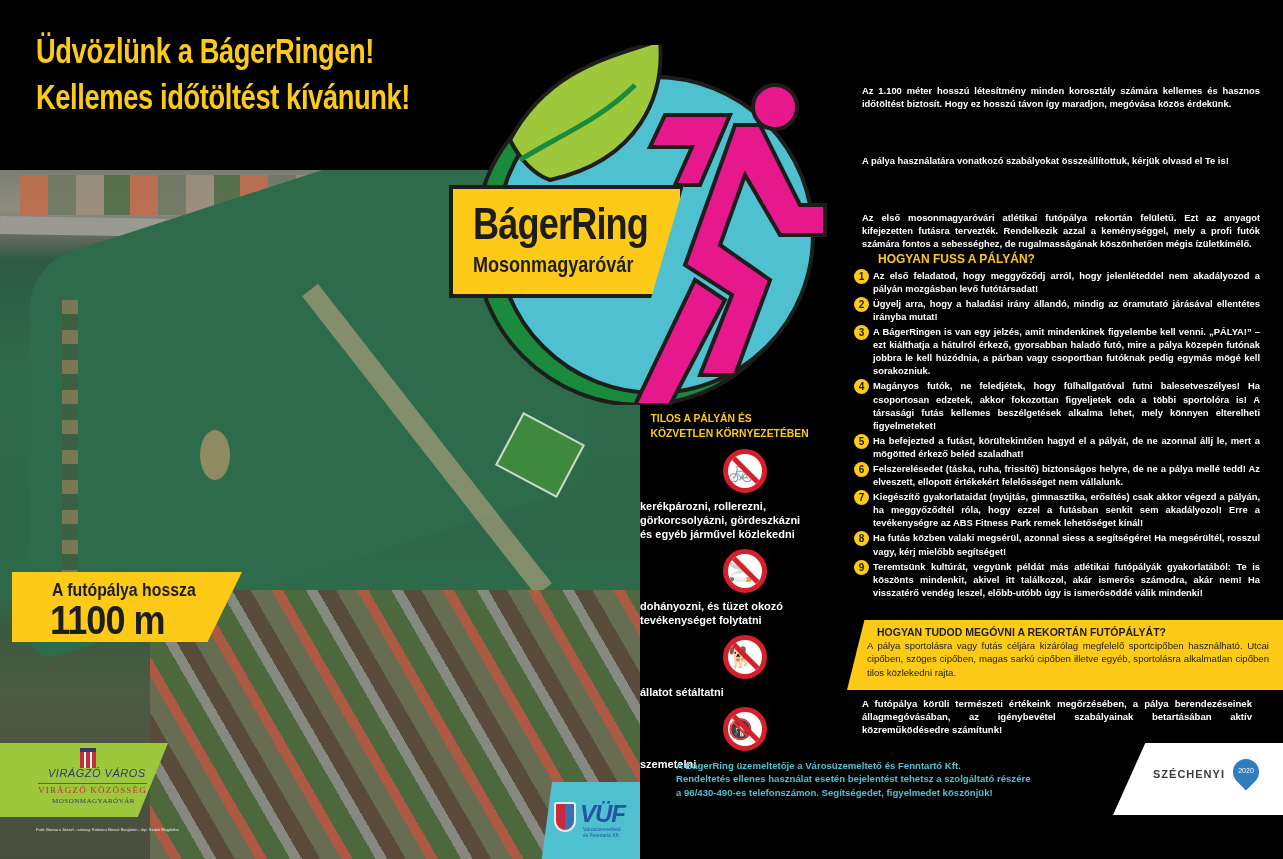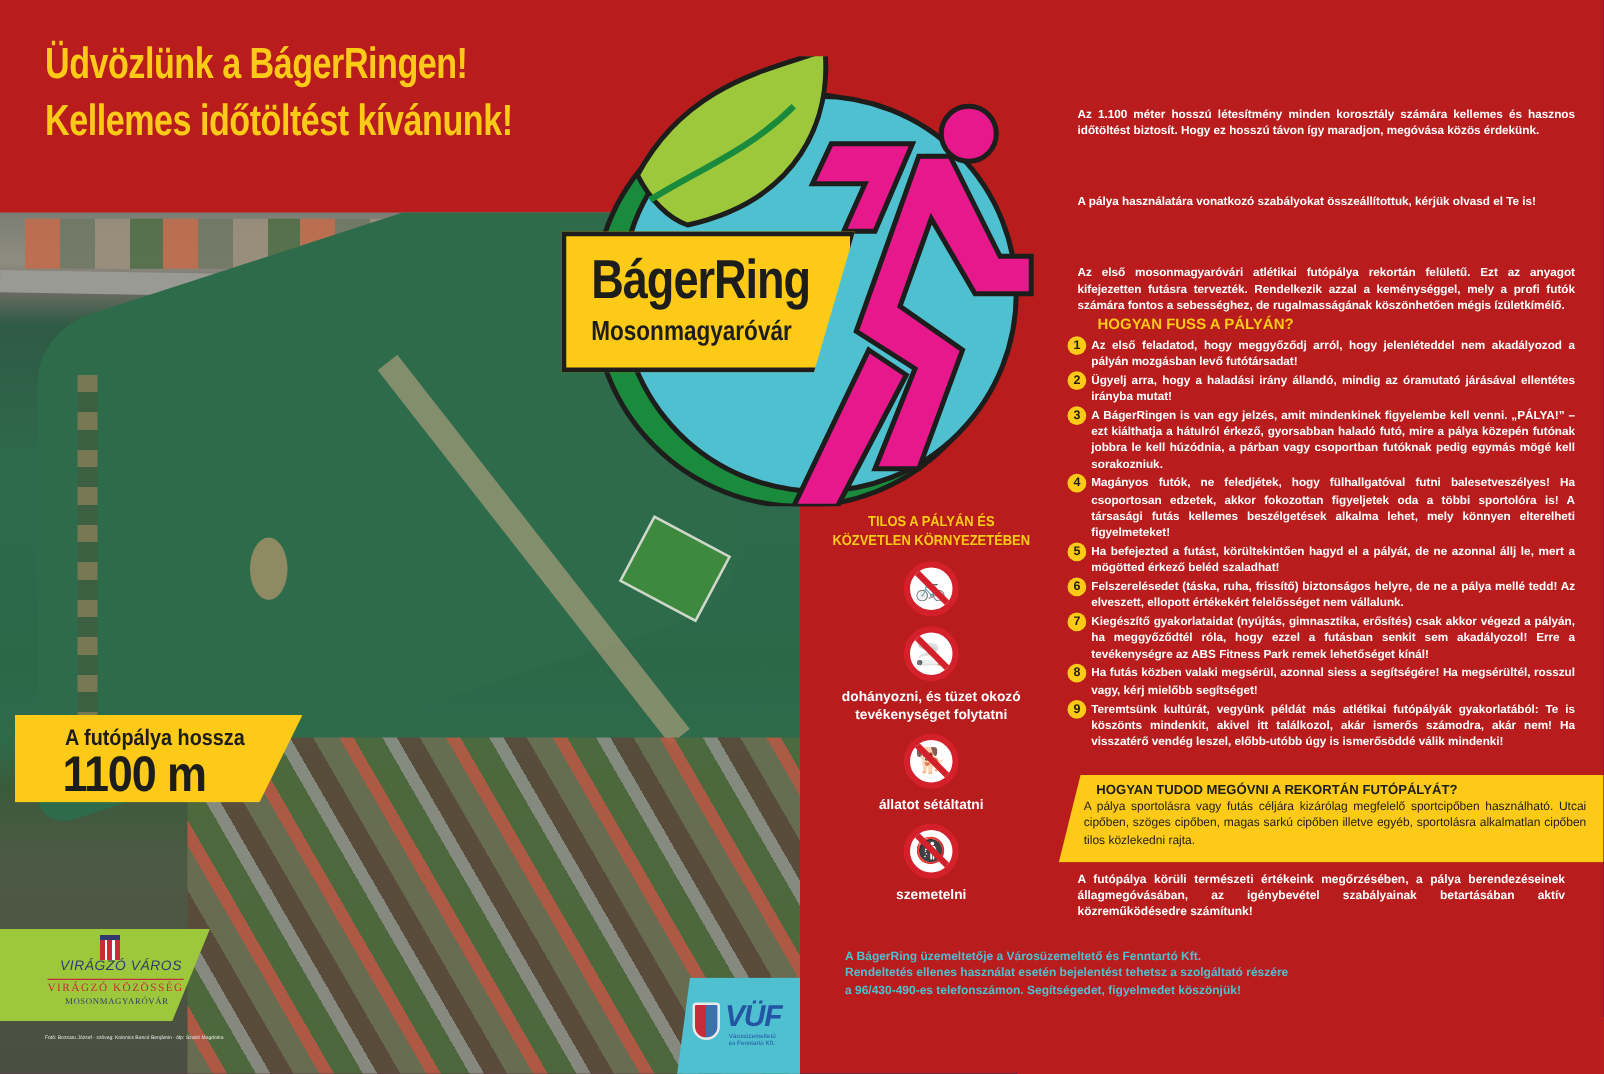--- a/index.html
+++ b/index.html
@@ -1,19 +1,19 @@
 <!DOCTYPE html>
 <html><head>
 <meta charset="utf-8">
 <style>
   * { box-sizing: border-box; margin: 0; padding: 0; }
   html, body { width: 1283px; height: 859px; overflow: hidden; background: #0c3479; }
   body { position: relative; font-family: "Liberation Sans", "DejaVu Sans", sans-serif; }
 
-  .poster { position: absolute; left: 0; top: 0; width: 1283px; height: 859px; background: #b91c1c; }
+  .poster { position: absolute; left: 0; top: 0; width: 1283px; height: 859px; background: #000000; }
 
   
   .welcome { position: absolute; left: 36px; top: 28px; color: #fcca17; font-family: "Liberation Sans", sans-serif; font-weight: bold; font-size: 35px; line-height: 46px; letter-spacing: -0.5px; transform: scaleX(0.78); transform-origin: left top; white-space: nowrap; }
 
   
   .aerial { position: absolute; left: 0; top: 170px; width: 640px; height: 689px; overflow: hidden;
     background: linear-gradient(180deg, #7b7e73 0px, #8f8d82 40px, #6d6c63 62px, #2f5a44 90px, #2e6a4c 200px, #2c6748 360px, #2e6b4b 420px, #3b5a3c 460px, #4d5a45 520px, #4a4e3f 689px); }
   .aerial .road-top { position: absolute; left: 0; top: 50px; width: 470px; height: 18px; background: #9a9a95; transform: rotate(1deg); }
   .aerial .houses-top { position: absolute; left: 20px; top: 5px; width: 440px; height: 40px;
     background: repeating-linear-gradient(90deg, #c46b4a 0 28px, #6f7864 28px 56px, #9b8f7c 56px 84px, #4f6d45 84px 110px); opacity: .85; }
@@ -45,21 +45,21 @@
   .vuf-sub { position: absolute; left: 43px; top: 44px; font-size: 5px; color: #2455a3; line-height: 6px; }
 
   
   .logo { position: absolute; left: 440px; top: 45px; width: 390px; height: 360px; }
   .logo svg { position: absolute; left: 0; top: 0; }
   .logo-box { position: absolute; left: 9px; top: 140px; width: 235px; height: 113px; background: #fcca17; border: 4px solid #1d1d1b; clip-path: polygon(0 0, 100% 0, 86% 100%, 0 100%); }
   .logo-title { position: absolute; left: 20px; top: 10px; font-size: 44px; font-weight: bold; color: #1d1d1b; letter-spacing: -1px; transform: scaleX(.82); transform-origin: left top; white-space: nowrap; }
   .logo-city { position: absolute; left: 20px; top: 63px; font-size: 22px; font-weight: bold; color: #1d1d1b; transform: scaleX(.82); transform-origin: left top; white-space: nowrap; }
 
   
-  .prohib { position: absolute; left: 640px; top: 405px; width: 210px; text-align: center; }
+  .prohib { position: absolute; left: 640px; top: 405px; width: 210px; text-align: left; }
   .prohib-title { color: #fcca17; font-weight: bold; font-size: 11.5px; line-height: 15px; margin-top: 6px; transform: scaleX(.9); }
   .prohib-item { margin-top: 8px; }
   .prohib-icon { width: 44px; height: 44px; margin: 0 auto; border-radius: 50%; border: 5px solid #d3202b; background: #fff; position: relative; overflow: hidden; }
   .prohib-icon::after { content: ""; position: absolute; left: -4px; top: 15px; width: 46px; height: 5px; background: #d3202b; transform: rotate(45deg); }
   .prohib-glyph { position: absolute; left: 0; top: 0; width: 100%; height: 100%; font-size: 20px; line-height: 34px; color: #1d1d1b; }
   .prohib-text { color: #fff; font-weight: bold; font-size: 11px; line-height: 14px; margin-top: 6px; white-space: pre-line; }
 
   
   .rtext { position: absolute; left: 862px; top: 40px; width: 398px; color: #fff; font-size: 9.4px; line-height: 13.1px; font-weight: bold; }
   .rtext p { text-align: justify; margin-top: 44px; }
@@ -143,20 +143,23 @@
   </div>
 
   <div class="prohib">
     <div class="prohib-title" style="white-space:pre-line">TILOS A PÁLYÁN ÉS
 KÖZVETLEN KÖRNYEZETÉBEN</div>
 
     <div class="prohib-item">
       <div class="prohib-icon">
           <span class="prohib-glyph">🚲</span>
         </div>
+      <div class="prohib-text">kerékpározni, rollerezni,
+görkorcsolyázni, gördeszkázni
+és egyéb járművel közlekedni</div>
     </div>
     <div class="prohib-item">
       <div class="prohib-icon">
           <span class="prohib-glyph">🚬</span>
         </div>
       <div class="prohib-text">dohányozni, és tüzet okozó
 tevékenységet folytatni</div>
     </div>
     <div class="prohib-item">
       <div class="prohib-icon">
@@ -222,14 +225,19 @@
   </div>
 
   <div class="closing">A futópálya körüli természeti értékeink megőrzésében, a pálya berendezéseinek állagmegóvásában, az igénybevétel szabályainak betartásában aktív közreműködésedre számítunk!</div>
 
   <div class="footer-info">
     <div>A BágerRing üzemeltetője a Városüzemeltető és Fenntartó Kft.</div>
     <div>Rendeltetés ellenes használat esetén bejelentést tehetsz a szolgáltató részére</div>
     <div>a 96/430-490-es telefonszámon. Segítségedet, figyelmedet köszönjük!</div>
   </div>
 
+  <div class="szechenyi">
+    <div class="szechenyi-text">SZÉCHENYI</div>
+    <div class="szechenyi-pin"></div>
+    <div class="szechenyi-year">2020</div>
+  </div>
 
 </div>
 
 </body></html>

